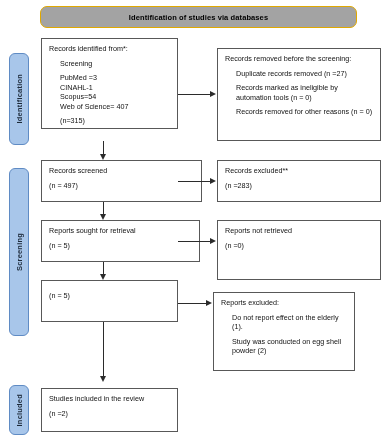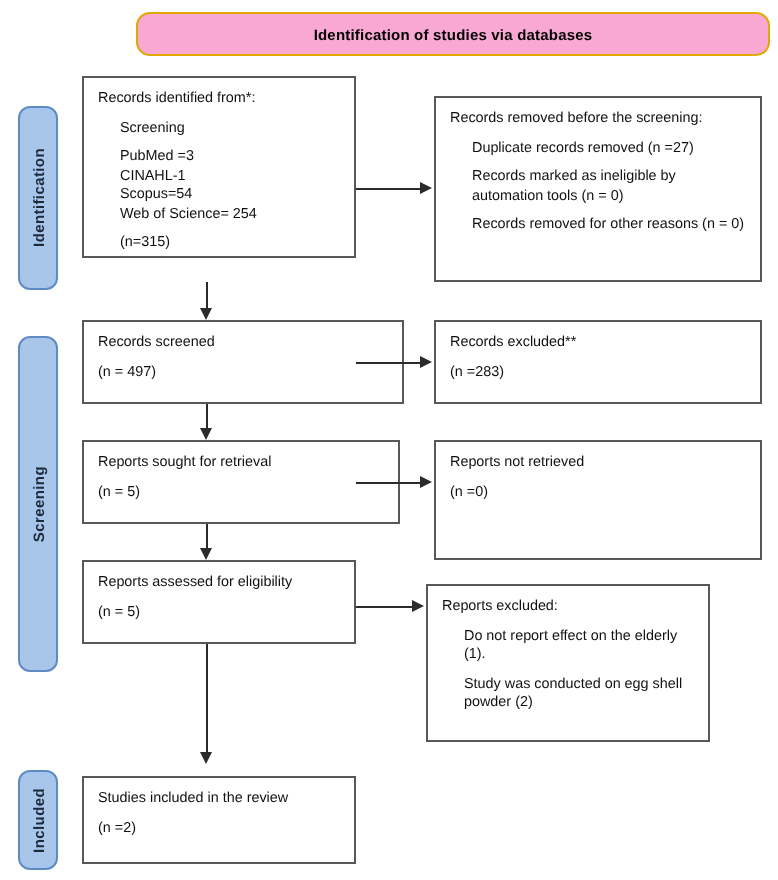--- a/index.html
+++ b/index.html
@@ -16,32 +16,31 @@
     width: 389px;
     height: 440px;
     background: #ffffff;
     overflow: hidden;
   }
 
   
   .banner {
     position: absolute;
     box-sizing: border-box;
-    background: #f9a8d4;
+    background: #a3a3a3;
     border: 1px solid #e0a800;
     border-radius: 7px;
     color: #000000;
     font-weight: bold;
     font-size: 7.5px;
     letter-spacing: .1px;
     display: flex;
     align-items: center;
     justify-content: center;
     text-align: center;
-    margin-left: 28px;
   }
 
   
   .stagebar {
     position: absolute;
     box-sizing: border-box;
     background: #a8c6ea;
     border: 1px solid #5f8bc4;
     border-radius: 6px;
     display: flex;
@@ -126,21 +125,21 @@
   </div>
 
   <div class="box" style="left:41px; top:38px; width:137px; height:91px;">
     <div class="ln">Records identified from*:</div>
     <div class="gap"></div>
     <div class="ln indent">Screening</div>
     <div class="gap"></div>
     <div class="ln indent">PubMed =3</div>
     <div class="ln indent">CINAHL-1</div>
     <div class="ln indent">Scopus=54</div>
-    <div class="ln indent">Web of Science= 254</div>
+    <div class="ln indent">Web of Science= 407</div>
     <div class="gap"></div>
     <div class="ln indent">(n=315)</div>
   </div>
 
   <div class="box" style="left:217px; top:48px; width:164px; height:93px;">
     <div class="ln">Records removed before the screening:</div>
     <div class="gap"></div>
     <div class="ln indent">Duplicate records removed (n =27)</div>
     <div class="gap"></div>
     <div class="ln indent">Records marked as ineligible by automation tools (n = 0)</div>
@@ -166,21 +165,20 @@
     <div class="ln">(n = 5)</div>
   </div>
 
   <div class="box" style="left:217px; top:220px; width:164px; height:60px;">
     <div class="ln">Reports not retrieved</div>
     <div class="gap"></div>
     <div class="ln">(n =0)</div>
   </div>
 
   <div class="box" style="left:41px; top:280px; width:137px; height:42px;">
-    <div class="ln">Reports assessed for eligibility</div>
     <div class="gap"></div>
     <div class="ln">(n = 5)</div>
   </div>
 
   <div class="box" style="left:213px; top:292px; width:142px; height:79px;">
     <div class="ln">Reports excluded:</div>
     <div class="gap"></div>
     <div class="ln indent">Do not report effect on the elderly (1).</div>
     <div class="gap"></div>
     <div class="ln indent">Study was conducted on egg shell powder (2)</div>

